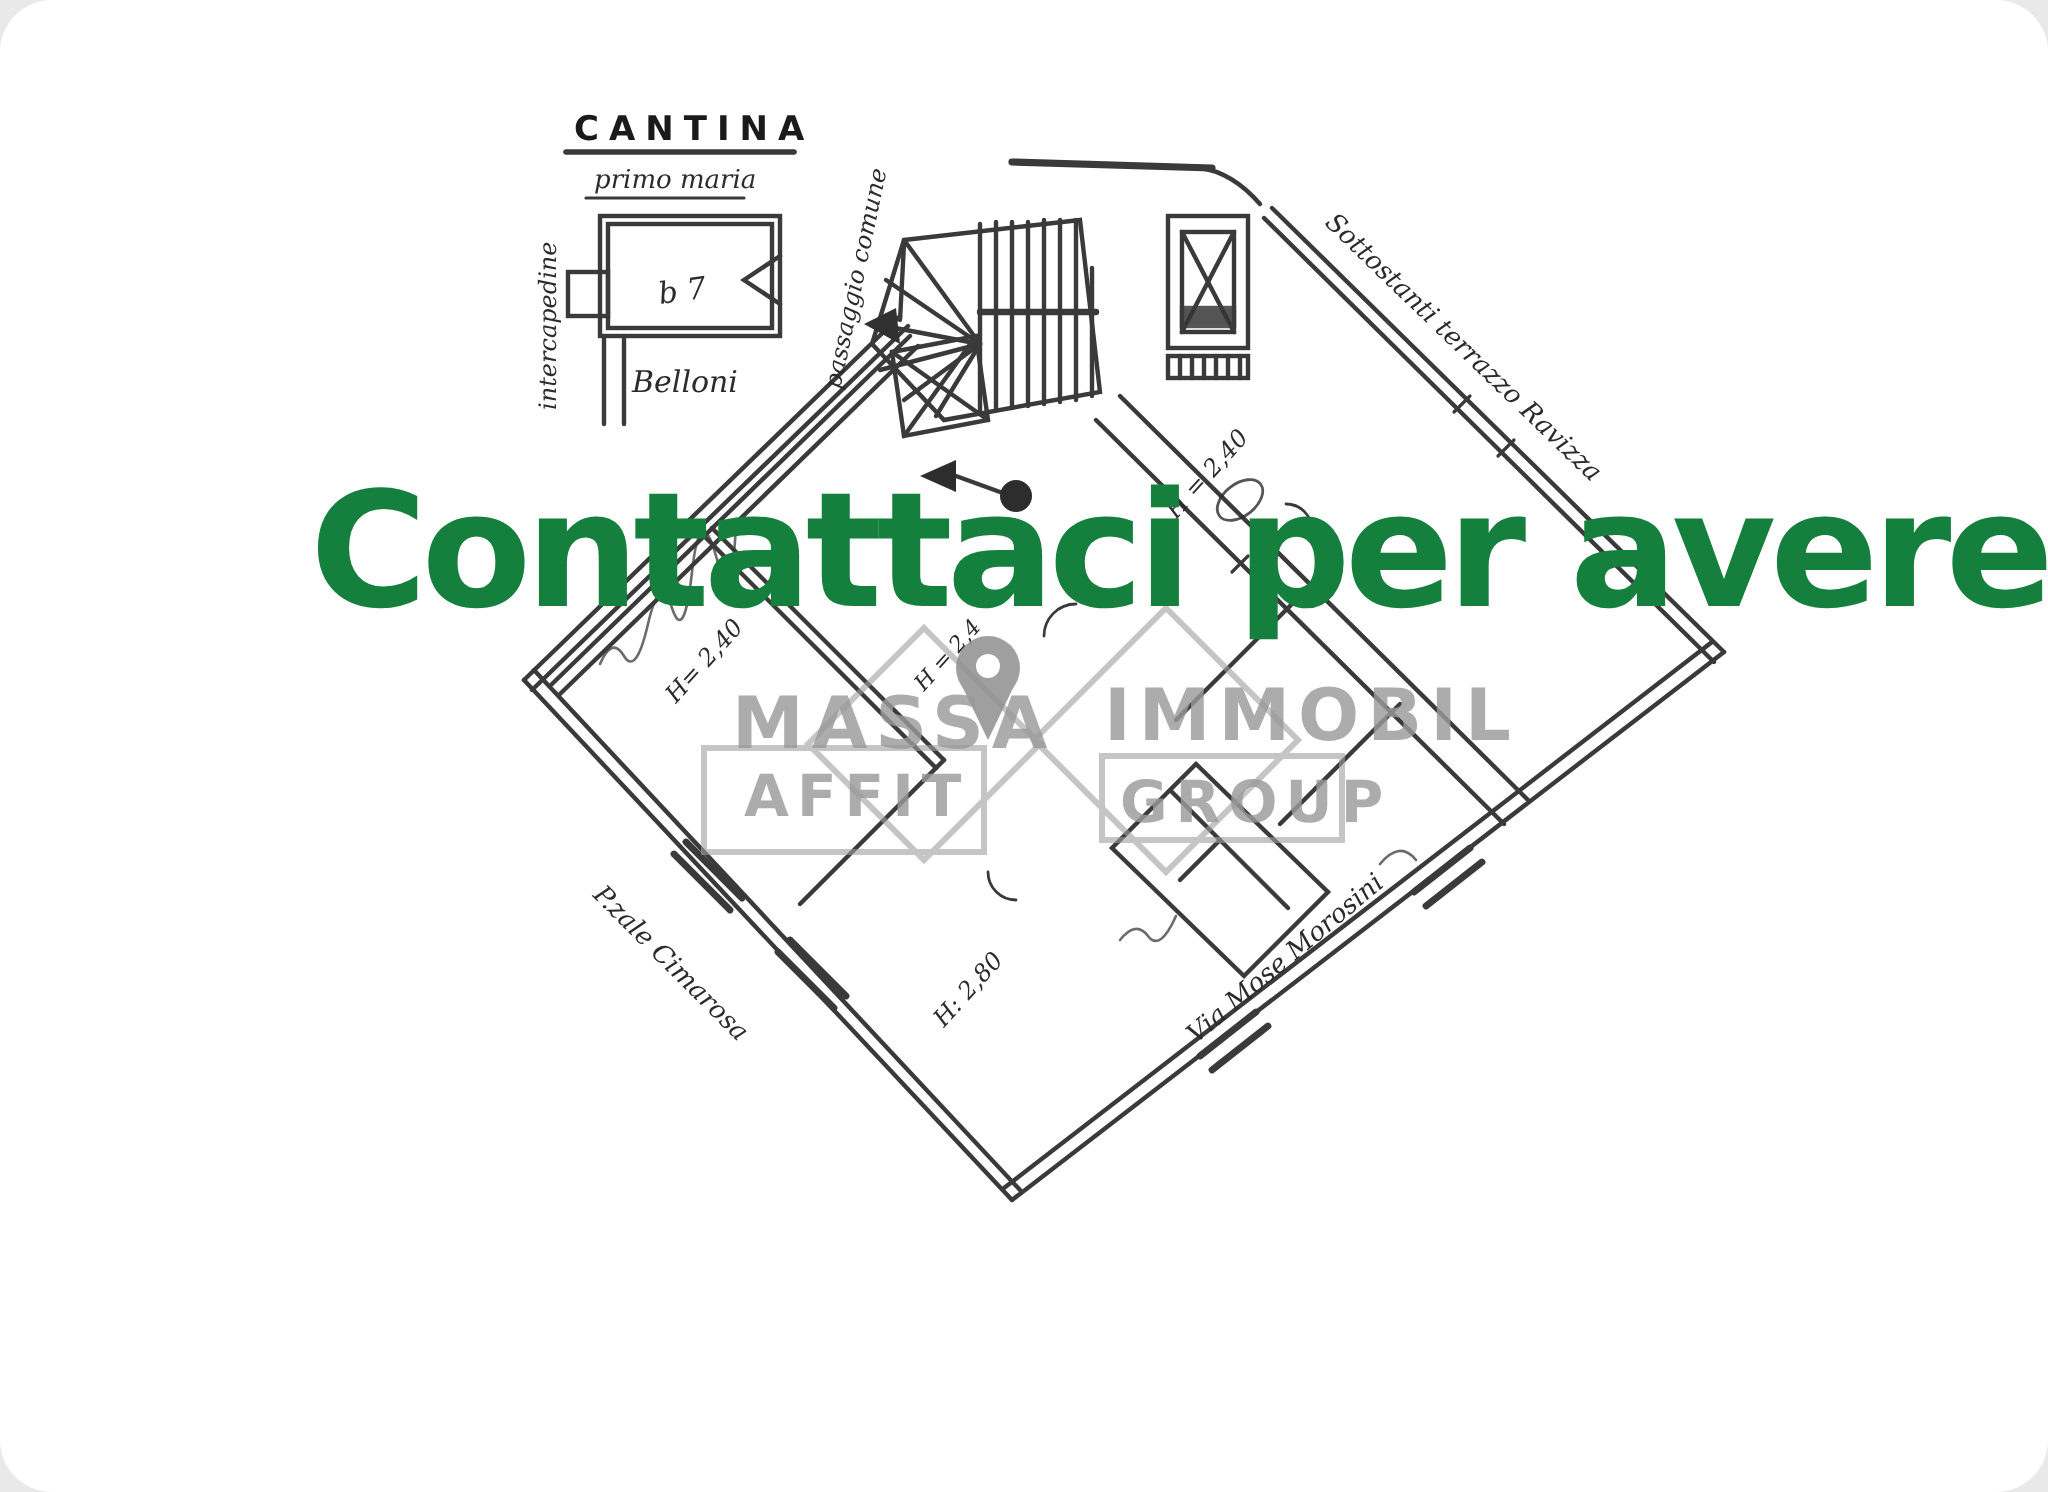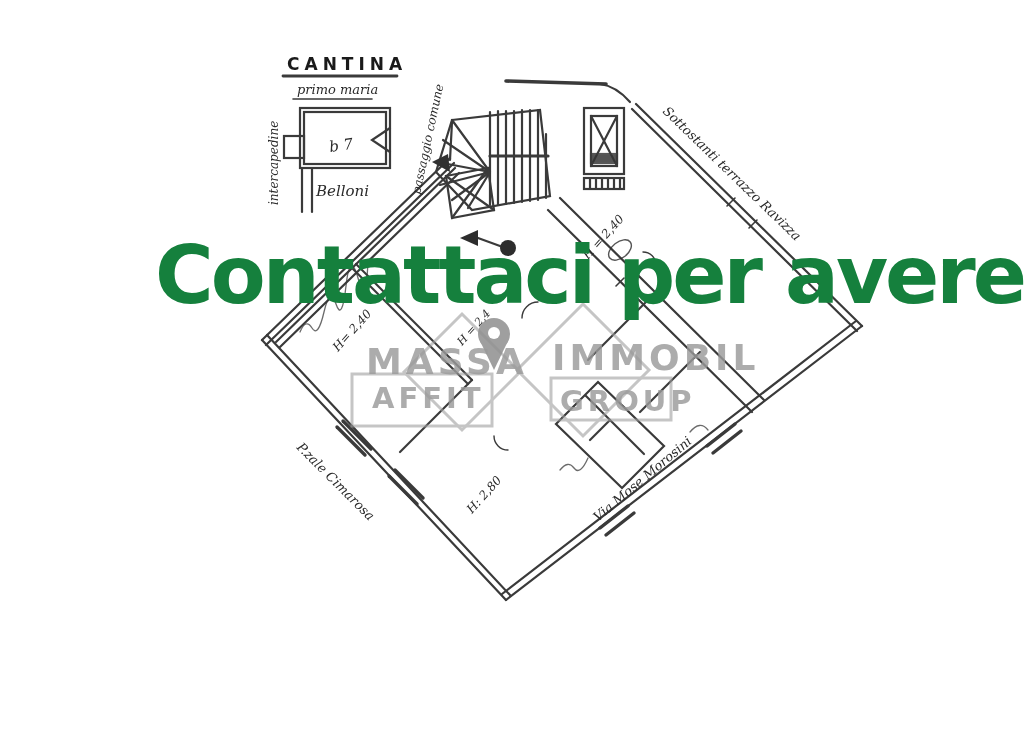--- a/index.html
+++ b/index.html
@@ -1,18 +1,18 @@
 <!DOCTYPE html>
 <html><head>
 <meta charset="utf-8">
 <style>
   html,body{margin:0;padding:0;background:#e9e9e9;}
   #stage{
     position:relative;width:1024px;height:746px;background:#ffffff;
-    overflow:hidden;font-family:"DejaVu Sans",sans-serif;
+    overflow:hidden;font-family:"DejaVu Sans",sans-serif;border-radius:26px;
   }
   svg text{user-select:none;}
   .hand{font-family:"DejaVu Serif",serif;font-style:italic;fill:#2b2b2b;}
   .plan-label{font-family:"DejaVu Sans",sans-serif;}
   .overlay-line{
     position:absolute;left:0;width:100%;text-align:right;
     font-family:"DejaVu Sans",sans-serif;font-weight:bold;color:#15803d;
     letter-spacing:-3px;line-height:1;white-space:nowrap;
   }
   #overlay-line1{top:236px;font-size:80px;}

